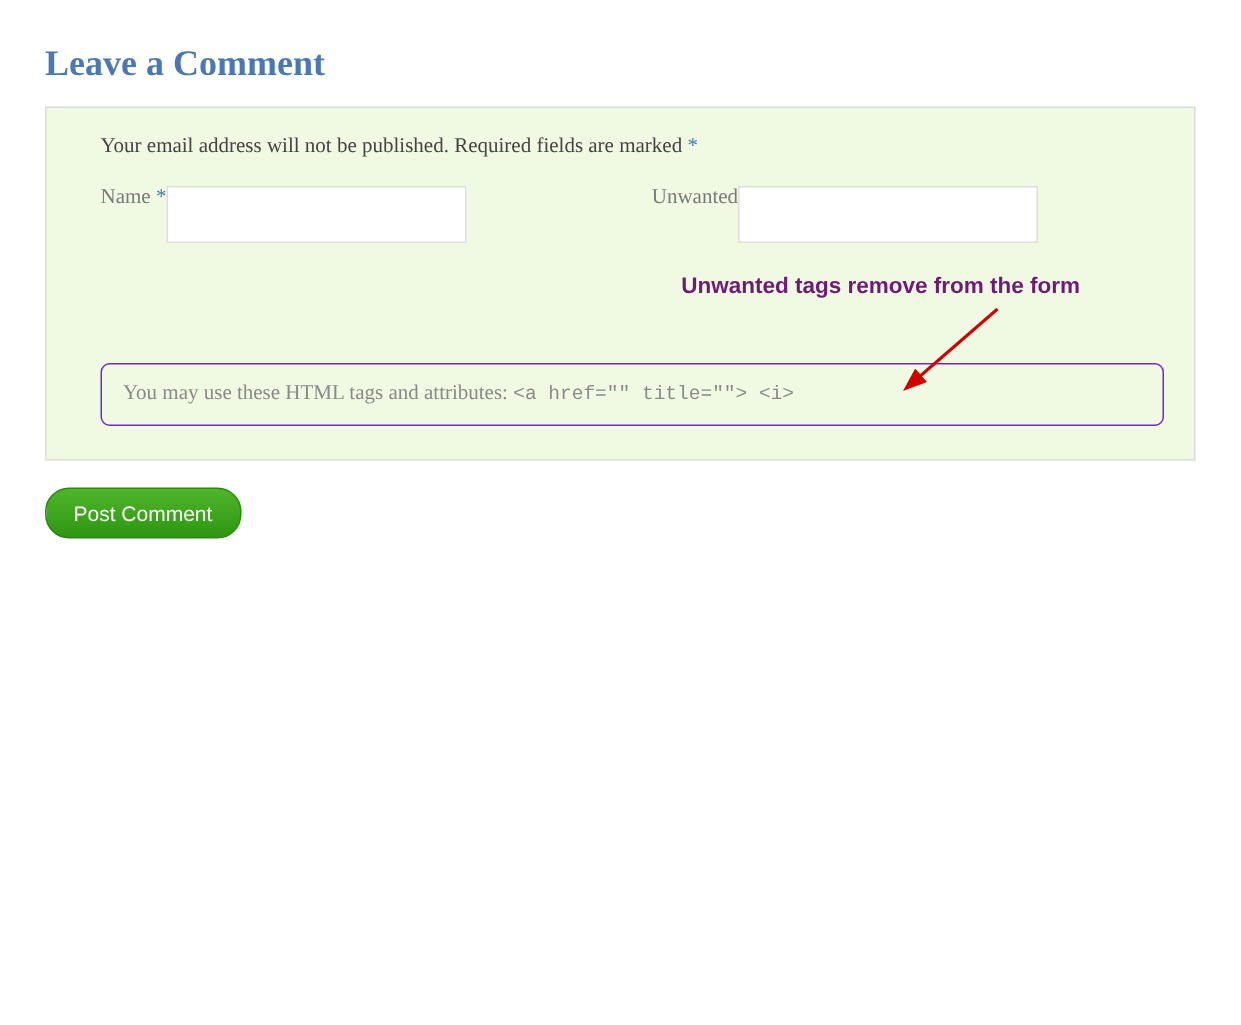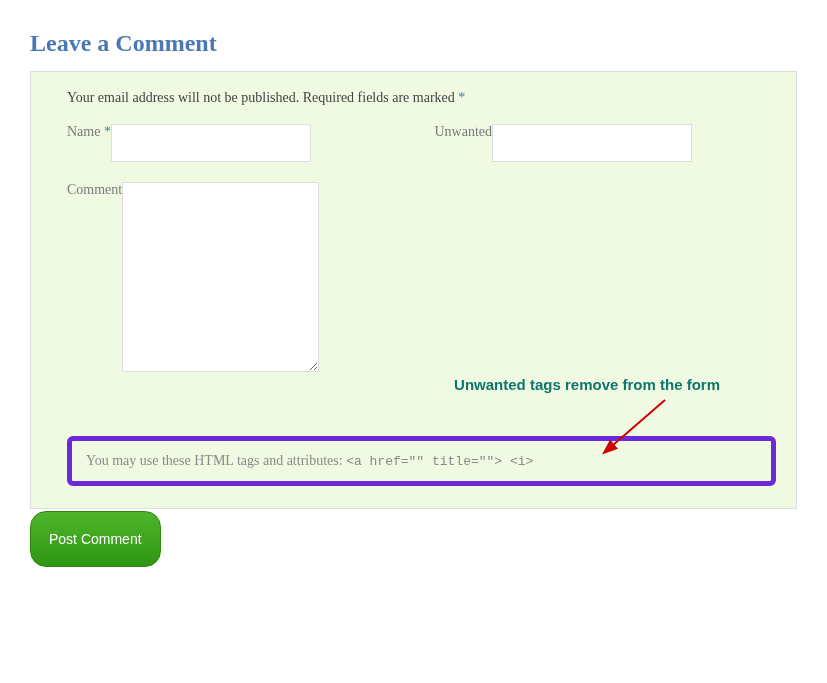--- a/index.html
+++ b/index.html
@@ -66,60 +66,60 @@
     color: #333;
     resize: both;
     outline: none;
   }
   .annotation {
     position: absolute;
     right: 56px;
     top: 0;
     font-family: Arial, Helvetica, sans-serif;
     font-weight: bold;
-    color: #0f766e;
+    color: #701a75;
     font-size: 15px;
   }
   .annotation-wrap {
     position: relative;
     height: 50px;
     margin-top: 4px;
   }
   .arrow {
     position: absolute;
     left: 520px;
     top: 22px;
     width: 120px;
     height: 64px;
     pointer-events: none;
   }
   .hint-box {
-    border: 5px solid #6d28d9;
+    border: 1px solid #6d28d9;
     border-radius: 6px;
     padding: 12px 14px;
     margin-top: 10px;
     color: #8a8a8a;
     font-family: Georgia, serif;
     font-size: 14px;
   }
   .hint-box code {
     font-family: "Courier New", monospace;
     font-size: 13px;
     color: #8a8a8a;
   }
   .submit-btn {
     display: inline-block;
-    margin-top: 2px;
+    margin-top: 18px;
     background: linear-gradient(to bottom, #4fb52b, #2e9612);
     color: #fff;
     font-family: Arial, Helvetica, sans-serif;
     font-size: 14px;
     border: 1px solid #2a8a10;
     border-radius: 16px;
-    padding: 19px 18px;
+    padding: 8px 18px;
     cursor: pointer;
   }
 </style>
 </head>
 <body>
 
 
 
 <h2 class="heading">Leave a Comment</h2>
 
@@ -136,26 +136,20 @@
       </label>
       <input type="text" class="text-input" value="" style="">
     </div>
     <div class="field">
       <label class="fld-label">Unwanted</label>
       <input type="text" class="text-input" value="" style="">
     </div>
   </div>
 
 
-  <div class="row" style="margin-bottom:0">
-    <div class="field full">
-      <label class="fld-label">Comment</label>
-      <textarea class="ta" style=""></textarea>
-    </div>
-  </div>
 
   <div class="annotation-wrap">
     <div class="annotation">Unwanted tags remove from the form</div>
     <svg class="arrow" viewBox="0 0 120 64">
       <defs>
         <marker id="ahead" markerWidth="10" markerHeight="10" refX="6" refY="3" orient="auto" markerUnits="strokeWidth">
           <path d="M0,0 L8,3 L0,6 Z" fill="#d00000"></path>
         </marker>
       </defs>
       <line x1="78" y1="2" x2="18" y2="54" stroke="#d00000" stroke-width="2" marker-end="url(#ahead)"></line>

